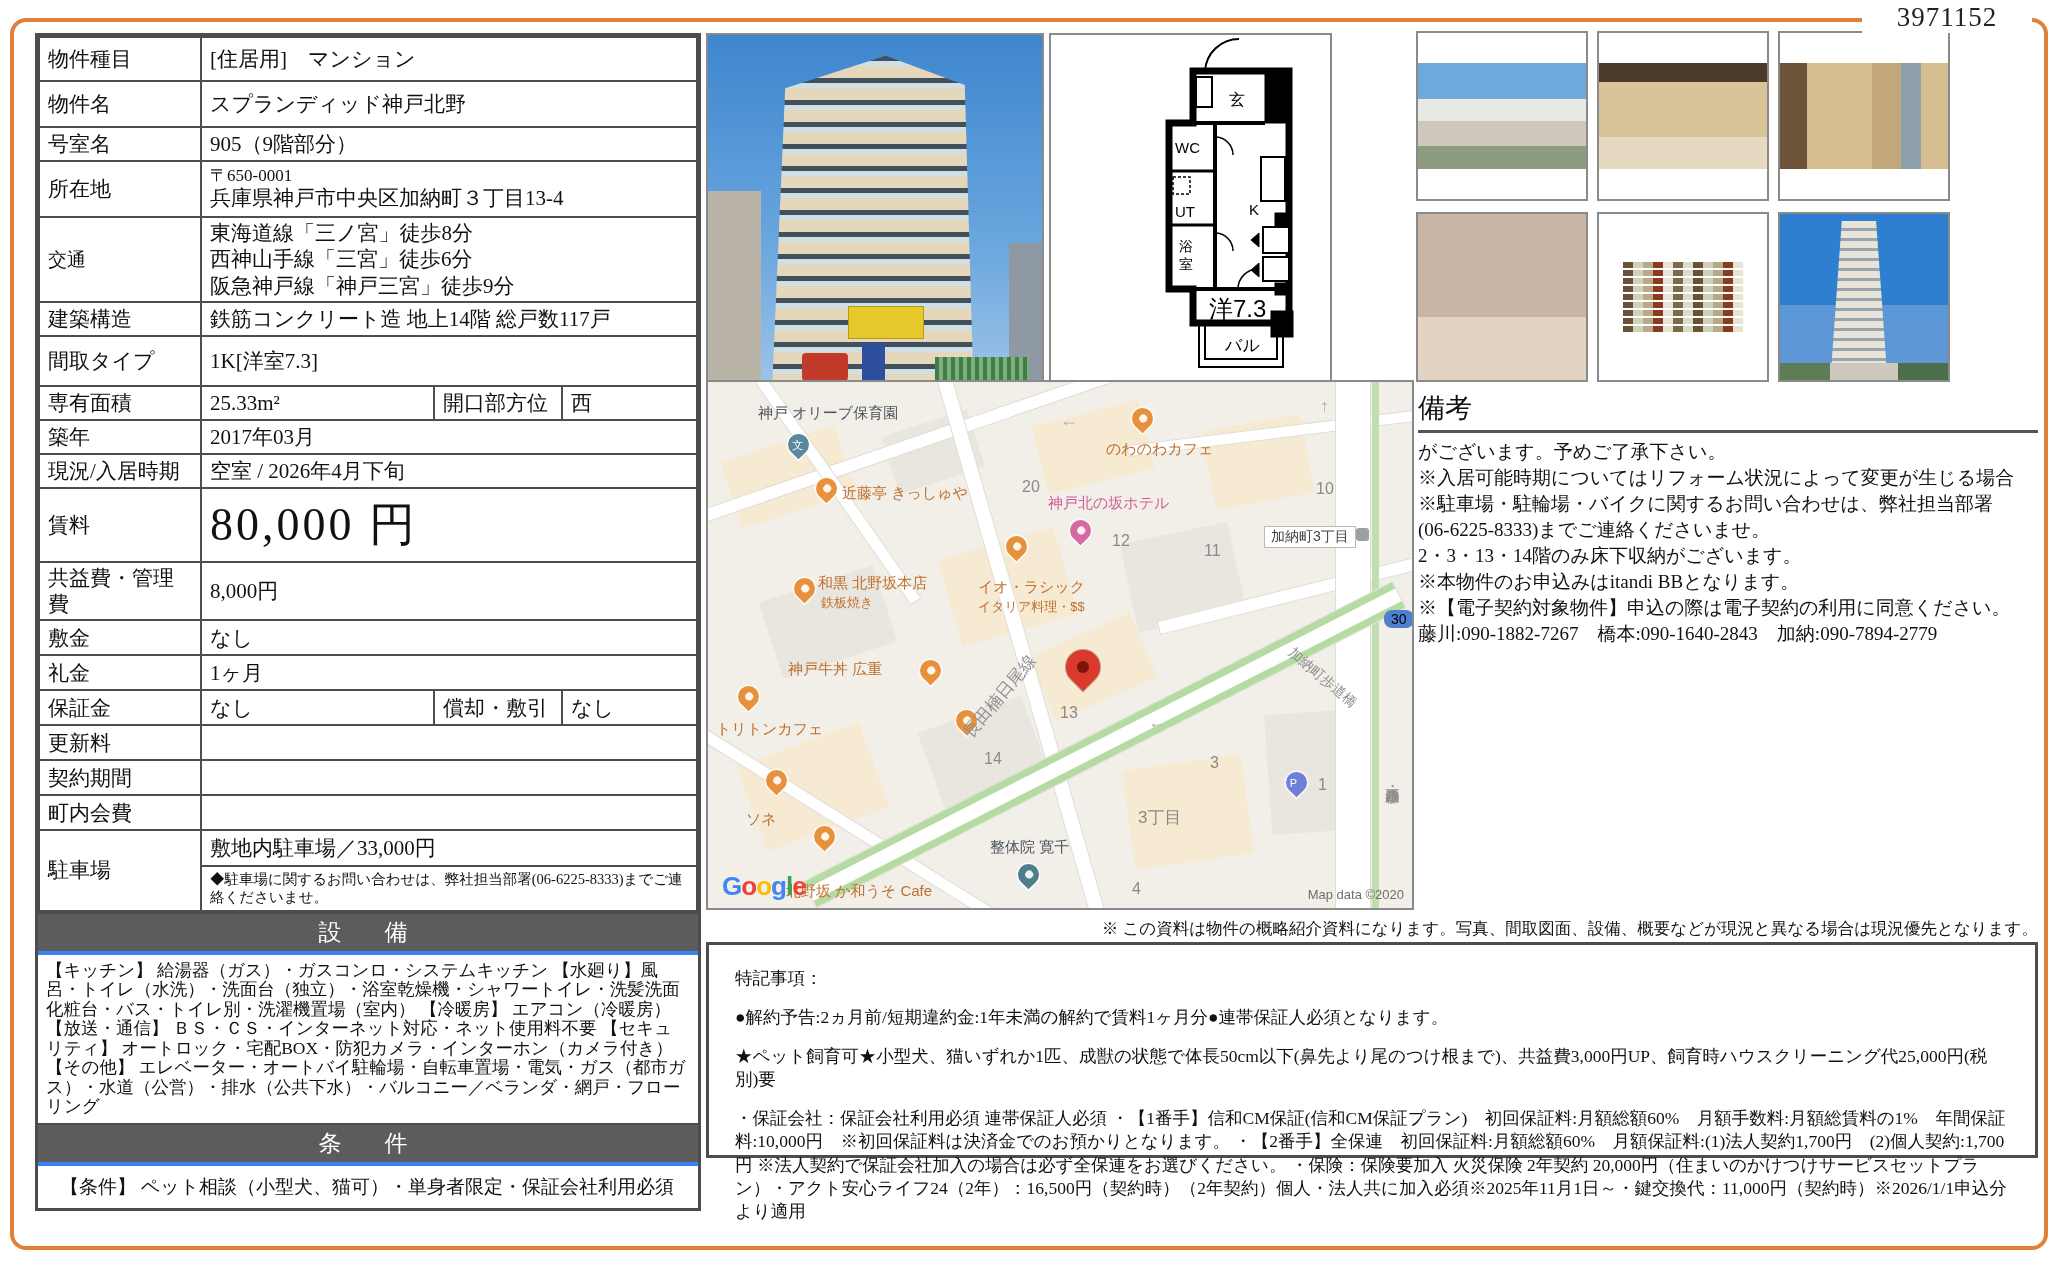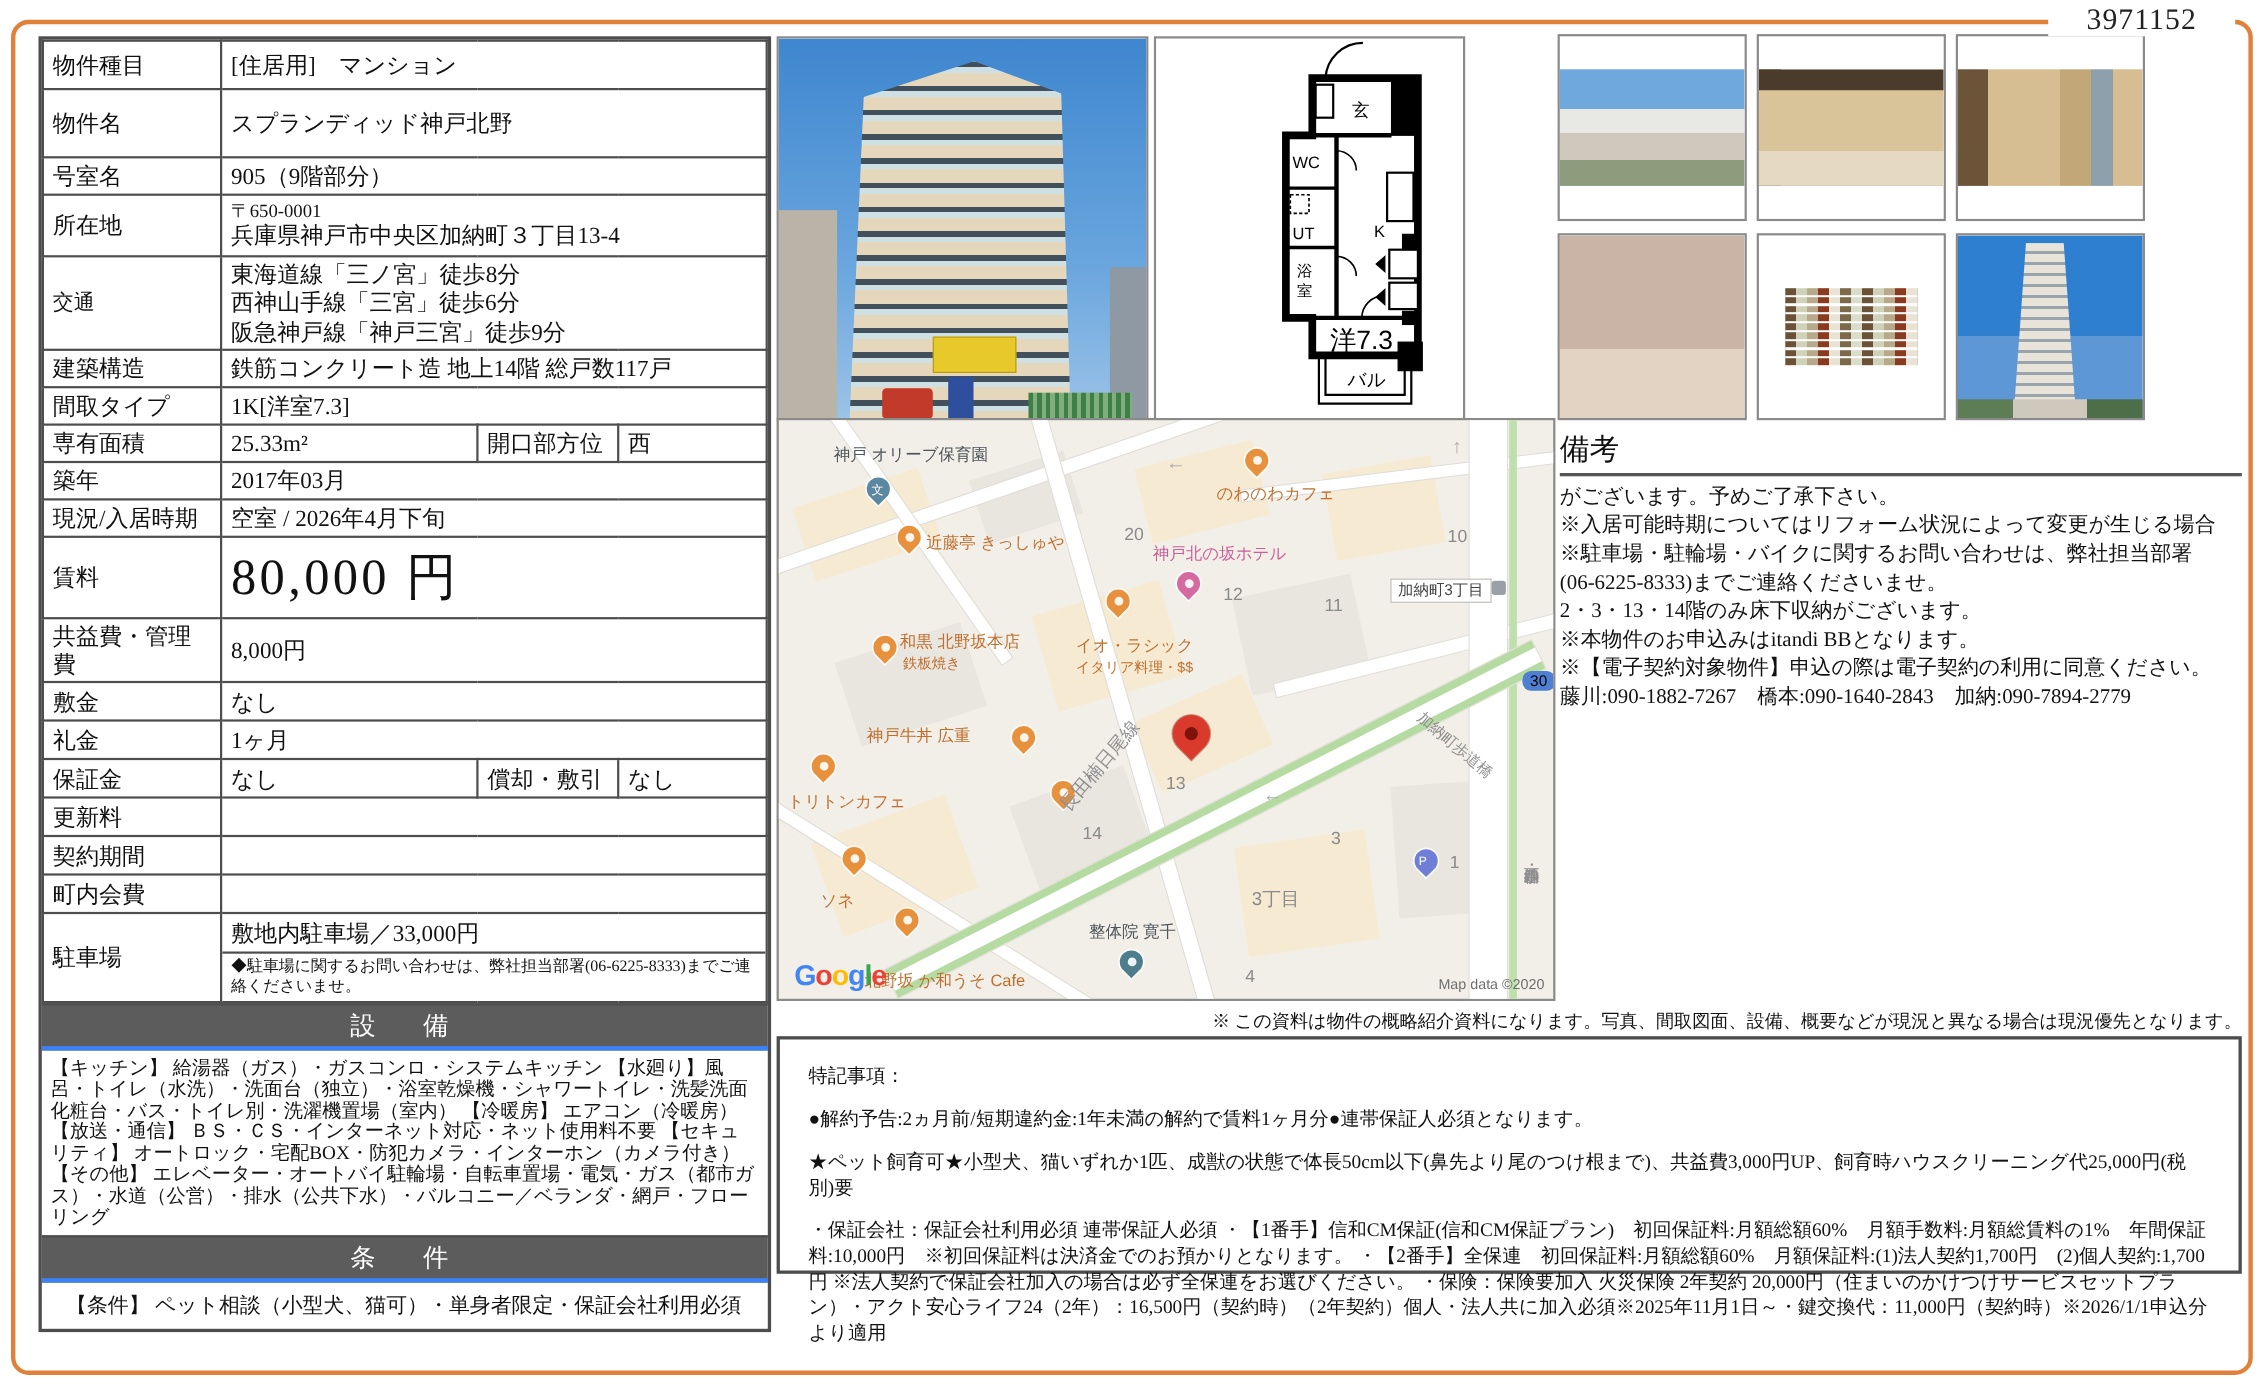--- a/index.html
+++ b/index.html
@@ -130,21 +130,21 @@
           <col style="width:162px">
           <col style="width:233px">
           <col style="width:128px">
           <col>
         </colgroup>
       <tbody>
           <tr class="big" style="height:44px">
         <td class="lbl">物件種目</td>
         <td class="val" colspan="3">[住居用]　マンション</td>
       </tr>
-      <tr class="big" style="height:62px">
+      <tr class="big" style="height:46px">
         <td class="lbl">物件名</td>
         <td class="val" colspan="3">スプランディッド神戸北野</td>
       </tr>
       <tr style="height:34px">
         <td class="lbl">号室名</td>
         <td class="val" colspan="3">905（9階部分）</td>
       </tr>
       <tr style="height:56px">
         <td class="lbl">所在地</td>
         <td class="val" colspan="3">
@@ -157,21 +157,21 @@
         <td class="val" colspan="3">
           <span class="acc">東海道線「三ノ宮」徒歩8分</span>
           <span class="acc">西神山手線「三宮」徒歩6分</span>
           <span class="acc">阪急神戸線「神戸三宮」徒歩9分</span>
         </td>
       </tr>
       <tr style="height:34px">
         <td class="lbl">建築構造</td>
         <td class="val" colspan="3">鉄筋コンクリート造 地上14階 総戸数117戸</td>
       </tr>
-      <tr style="height:34px">
+      <tr style="height:50px">
         <td class="lbl">間取タイプ</td>
         <td class="val" colspan="3">1K[洋室7.3]</td>
       </tr>
       <tr style="height:34px">
         <td class="lbl">専有面積</td>
         <td class="val">25.33m²</td>
         <td class="lbl">開口部方位</td>
         <td class="val">西</td>
       </tr>
       <tr style="height:34px">

